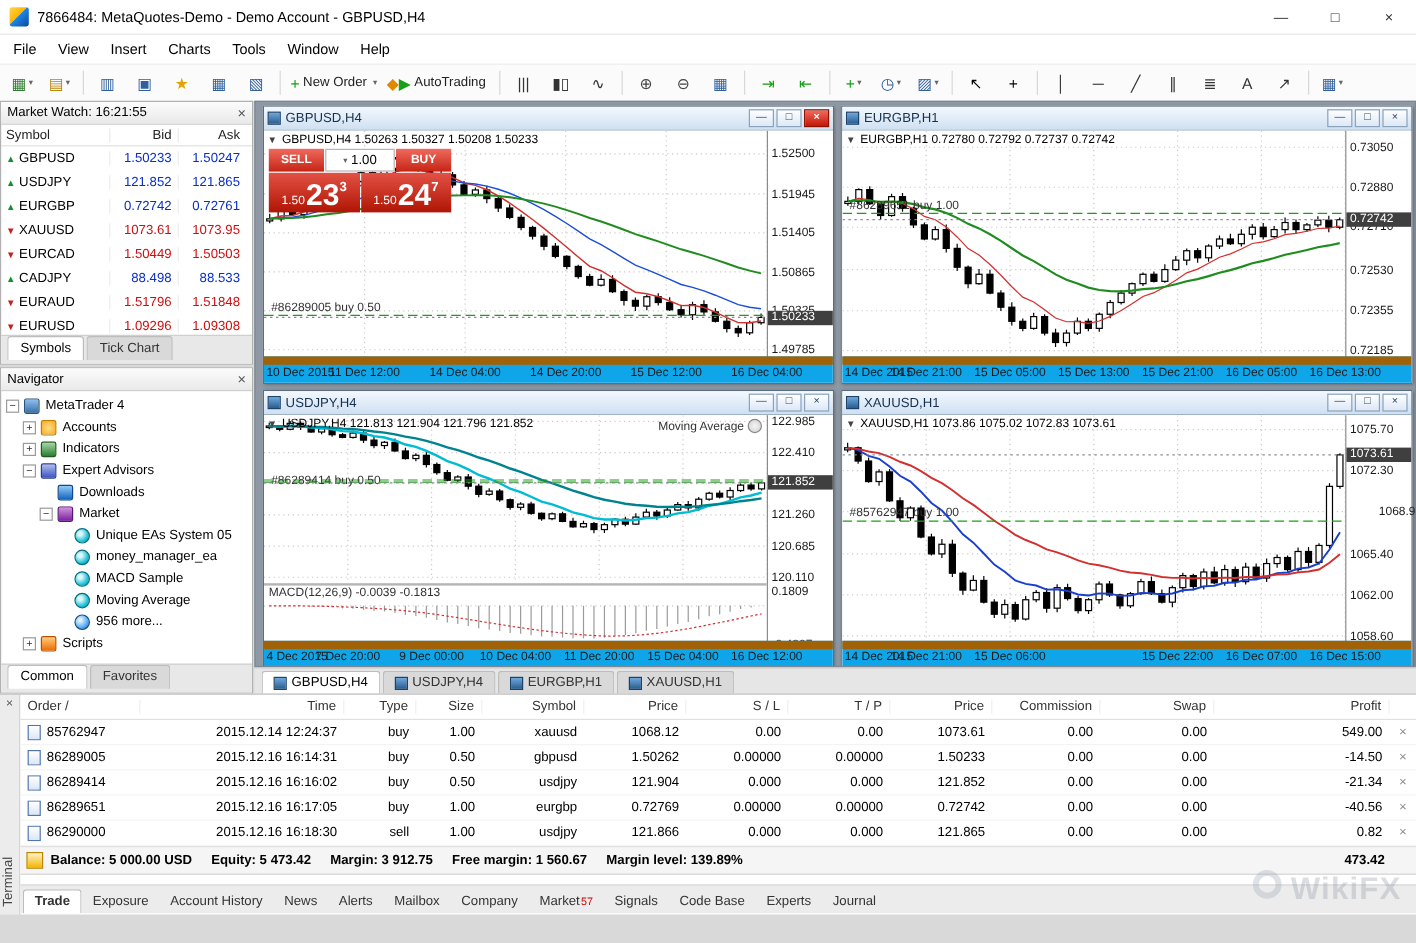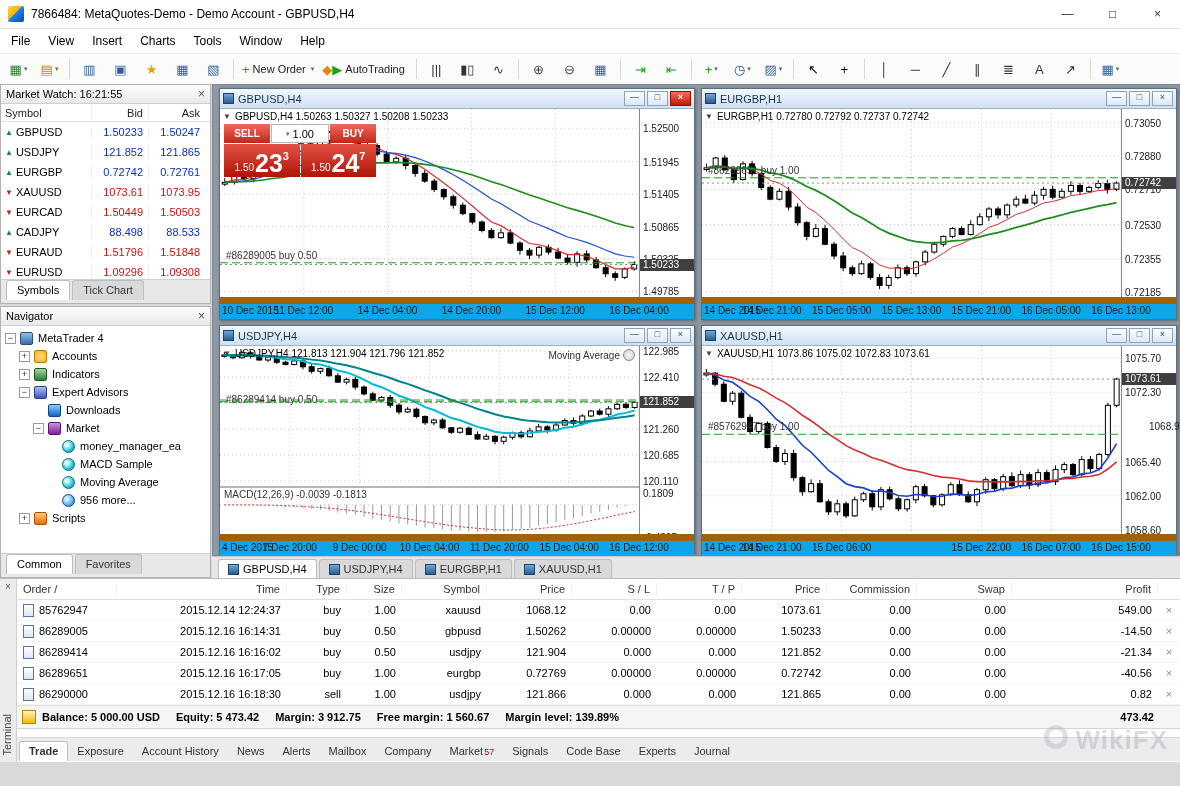--- a/index.html
+++ b/index.html
@@ -393,20 +393,25 @@
         </div>
         <div class="tree-row" style="padding-left: 32px;">
           <span class="tree-spacer"></span>
           <span class="ico ico-downloads"></span>
           <span class="tree-label">Downloads</span>
         </div>
         <div class="tree-row" style="padding-left: 32px;">
           <span class="expander">−</span>
           <span class="ico ico-market"></span>
           <span class="tree-label">Market</span>
+        </div>
+        <div class="tree-row" style="padding-left: 46px;">
+          <span class="tree-spacer"></span>
+          <span class="ico ico-gear"></span>
+          <span class="tree-label">Unique EAs System 05</span>
         </div>
         <div class="tree-row" style="padding-left: 46px;">
           <span class="tree-spacer"></span>
           <span class="ico ico-gear"></span>
           <span class="tree-label">money_manager_ea</span>
         </div>
         <div class="tree-row" style="padding-left: 46px;">
           <span class="tree-spacer"></span>
           <span class="ico ico-gear"></span>
           <span class="tree-label">MACD Sample</span>

